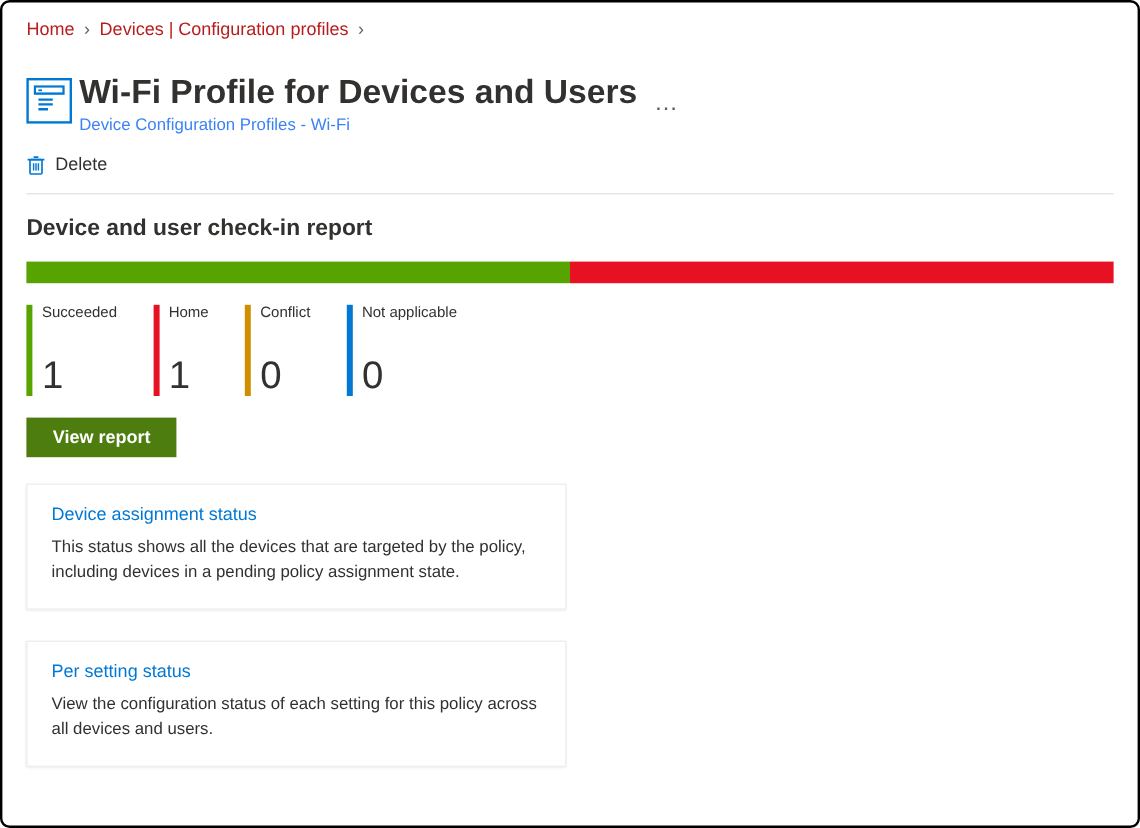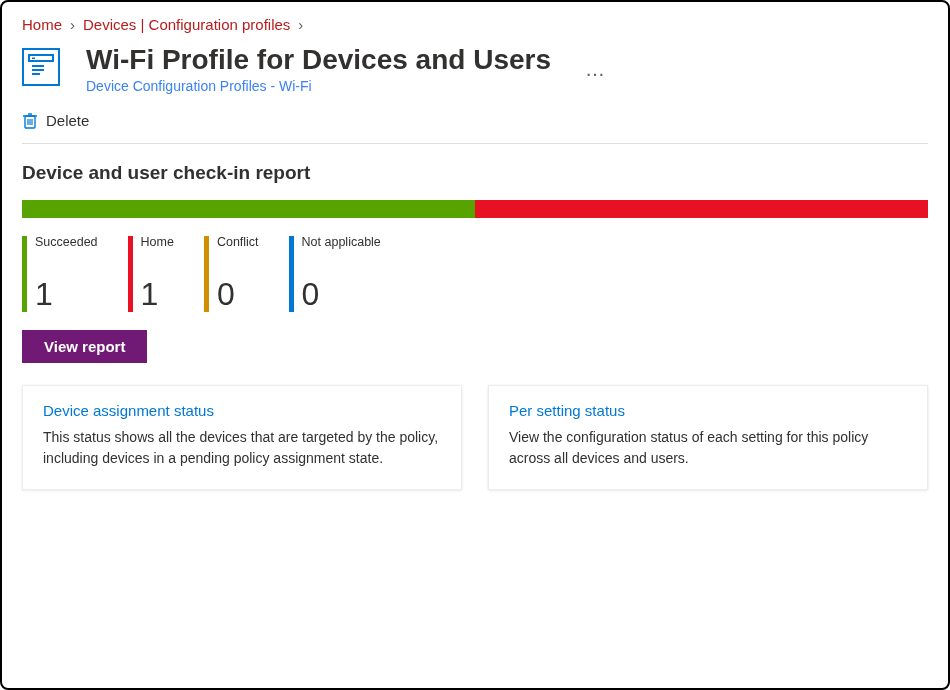--- a/index.html
+++ b/index.html
@@ -11,21 +11,21 @@
     border: 2px solid #000;
     border-radius: 8px;
     padding: 14px 20px 20px 20px;
     overflow: hidden;
   }
   
   .breadcrumb { font-size: 15px; color: #605e5c; display: flex; align-items: center; gap: 8px; }
   .breadcrumb .link { color: #b91c1c; cursor: pointer; }
   .breadcrumb .sep { color: #605e5c; }
   
-  .title-row { display: flex; align-items: flex-start; gap: 26px; margin-top: 11px; }
+  .title-row { display: flex; align-items: flex-start; gap: 6px; margin-top: 28px; }
   .title-icon {
     width: 38px; height: 38px;
     border: 2px solid #0078d4;
     display: flex; align-items: center; justify-content: center;
     flex-shrink: 0;
     margin-top: 4px;
   }
   .title-icon svg { display: block; }
   .title-text h1 { font-size: 28px; font-weight: 600; color: #323130; line-height: 1.15; }
   .title-text .subtitle { font-size: 14px; color: #3b82f6; margin-top: 2px; }
@@ -48,30 +48,30 @@
   .stat .bar.red    { background: #e81123; }
   .stat .bar.orange { background: #d18f00; }
   .stat .bar.blue   { background: #0078d4; }
   .stat .text { display: flex; flex-direction: column; gap: 28px; }
   .stat .label { font-size: 12.5px; color: #323130; line-height: 1; }
   .stat .value { font-size: 32px; font-weight: 400; line-height: 1.1; color: #323130; }
   
   .btn-primary {
     display: inline-block;
     margin-top: 18px;
-    background: #701a75;
+    background: #4d7c0f;
     color: #fff;
     font-size: 15px;
     font-weight: 600;
     padding: 8px 22px;
     border: none;
     cursor: pointer;
   }
   
-  .cards { margin-top: 22px; display: flex; flex-direction: row; gap: 26px; }
+  .cards { margin-top: 22px; display: flex; flex-direction: column; gap: 26px; }
   .card {
     width: 450px;
     padding: 16px 20px 20px 20px;
     border: 1px solid #ededed;
     box-shadow: 0 1px 3px rgba(0,0,0,0.08), 0 0 1px rgba(0,0,0,0.08);
     background: #fff;
   }
   .card .card-title { color: #0078d4; font-size: 15px; font-weight: 400; margin-bottom: 8px; cursor: pointer; }
   .card .card-body  { font-size: 14px; color: #323130; line-height: 1.5; }
 </style>

